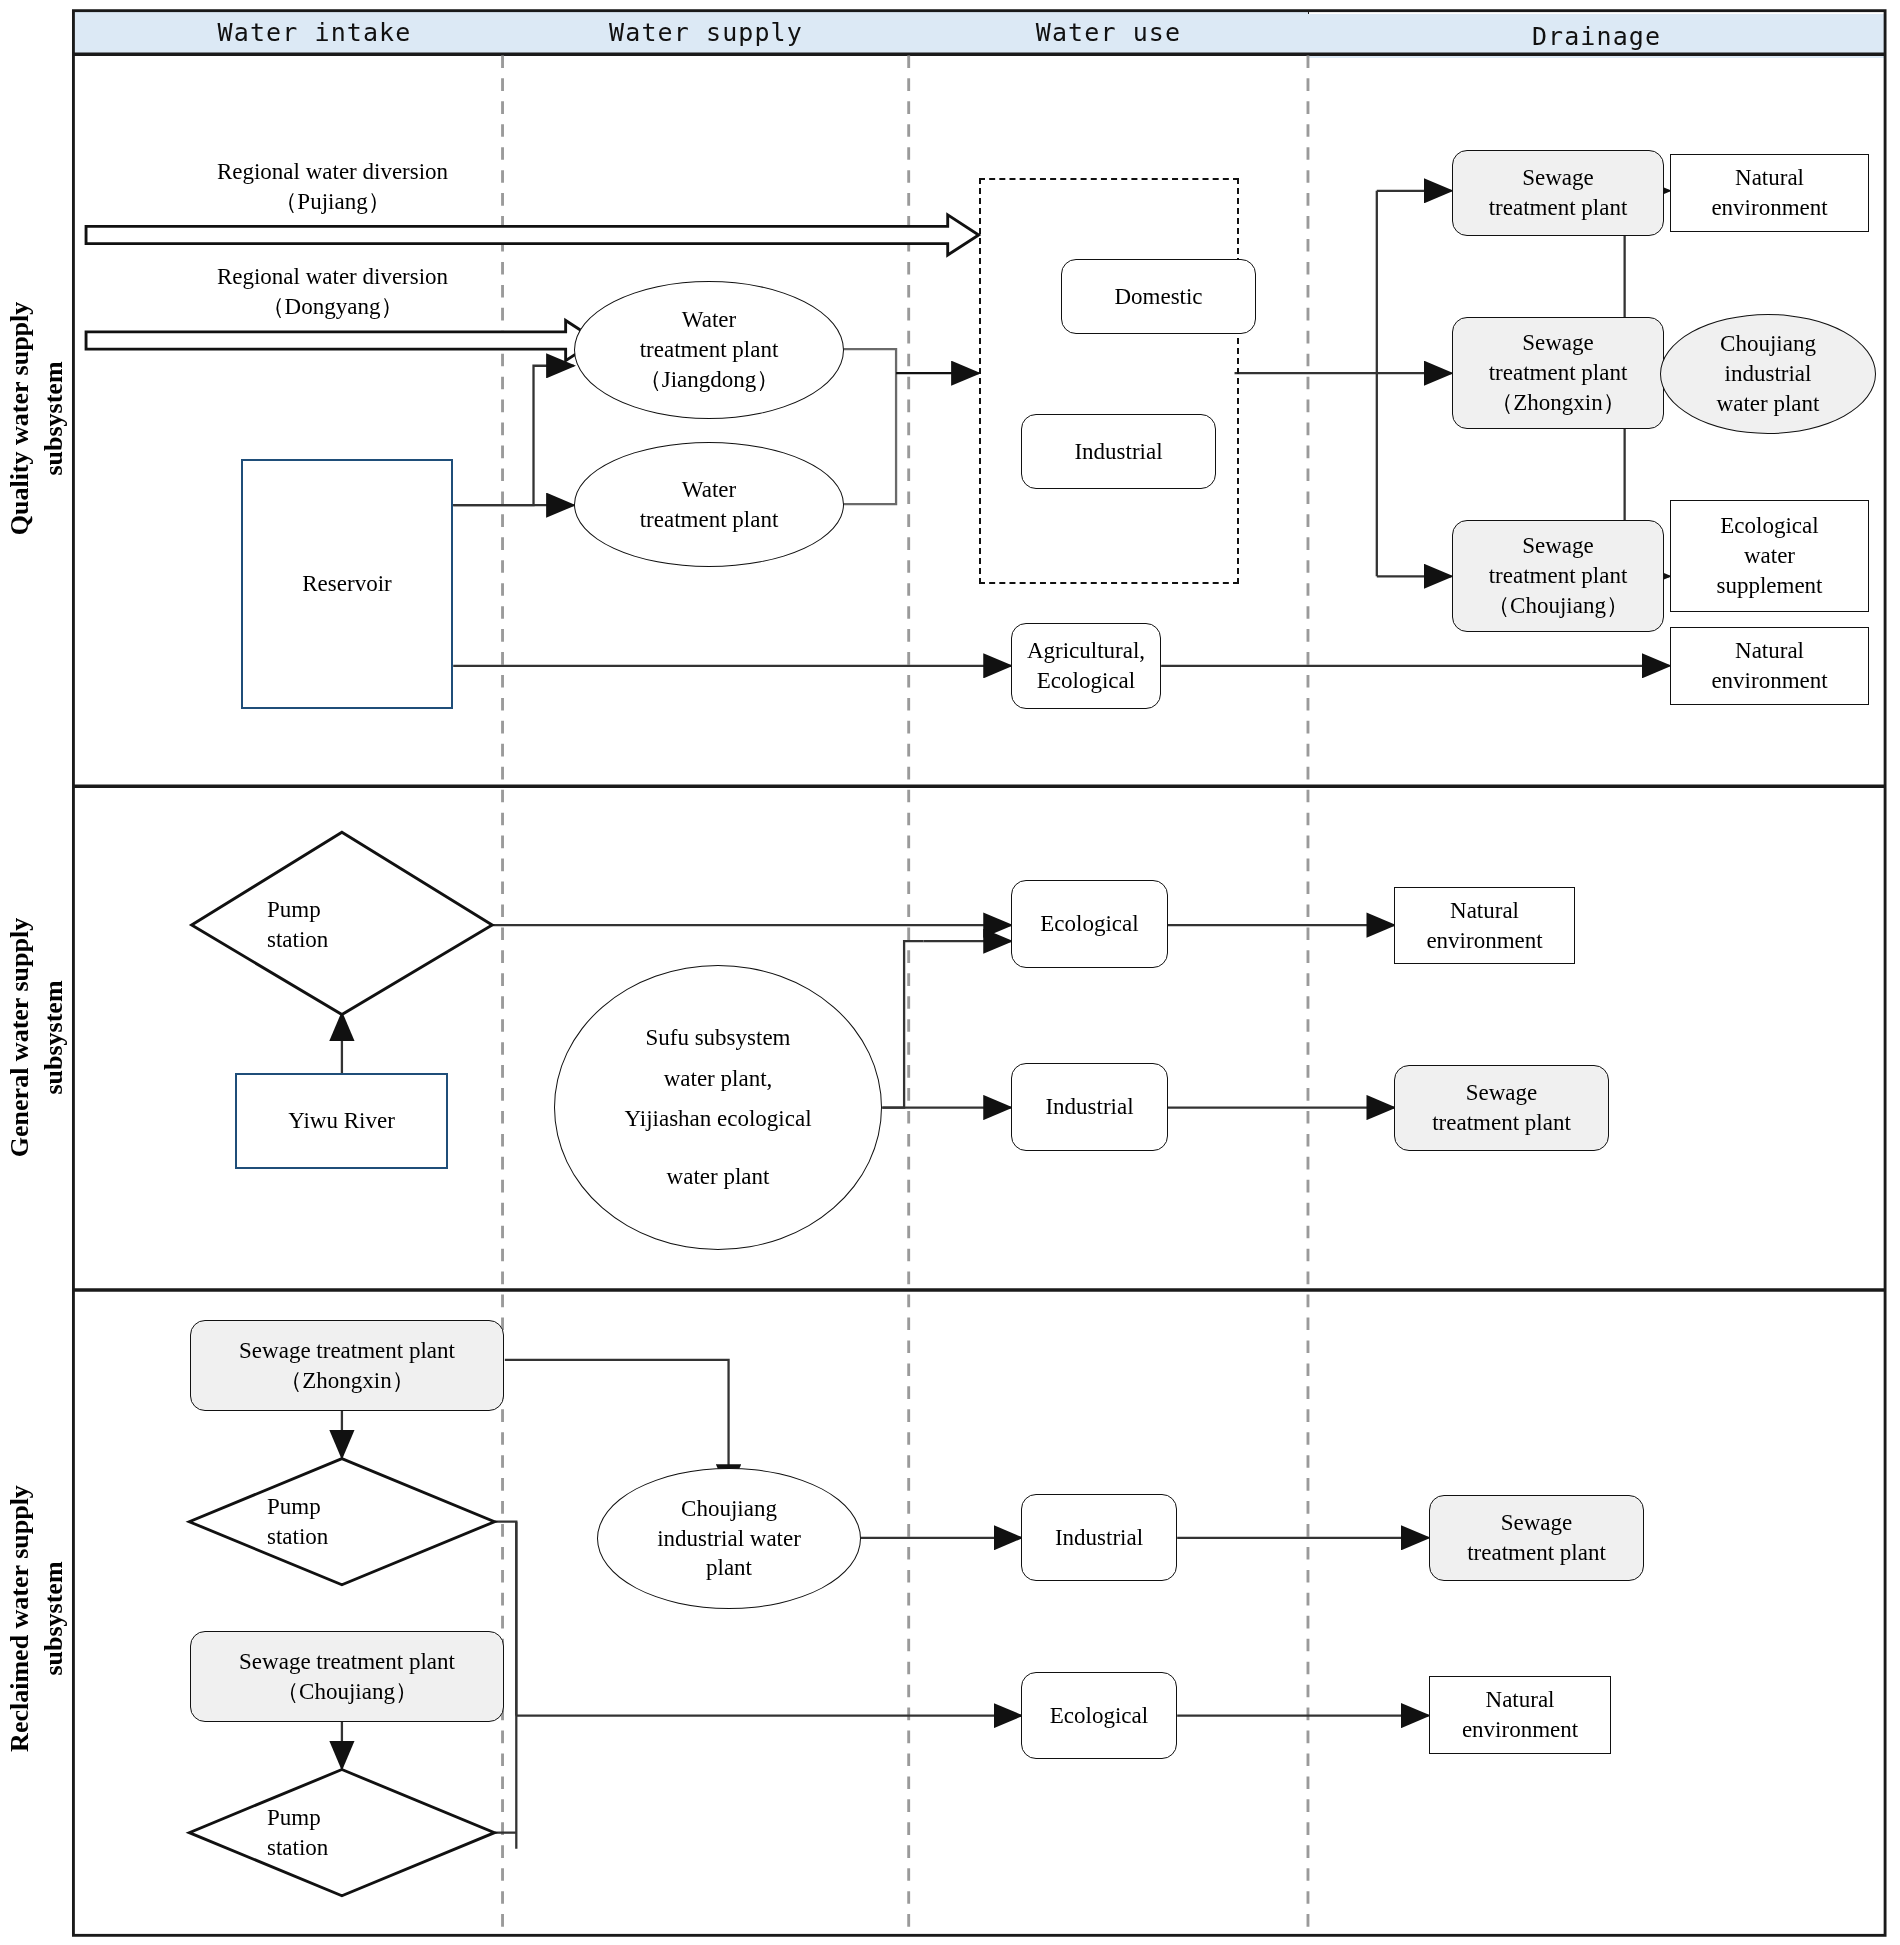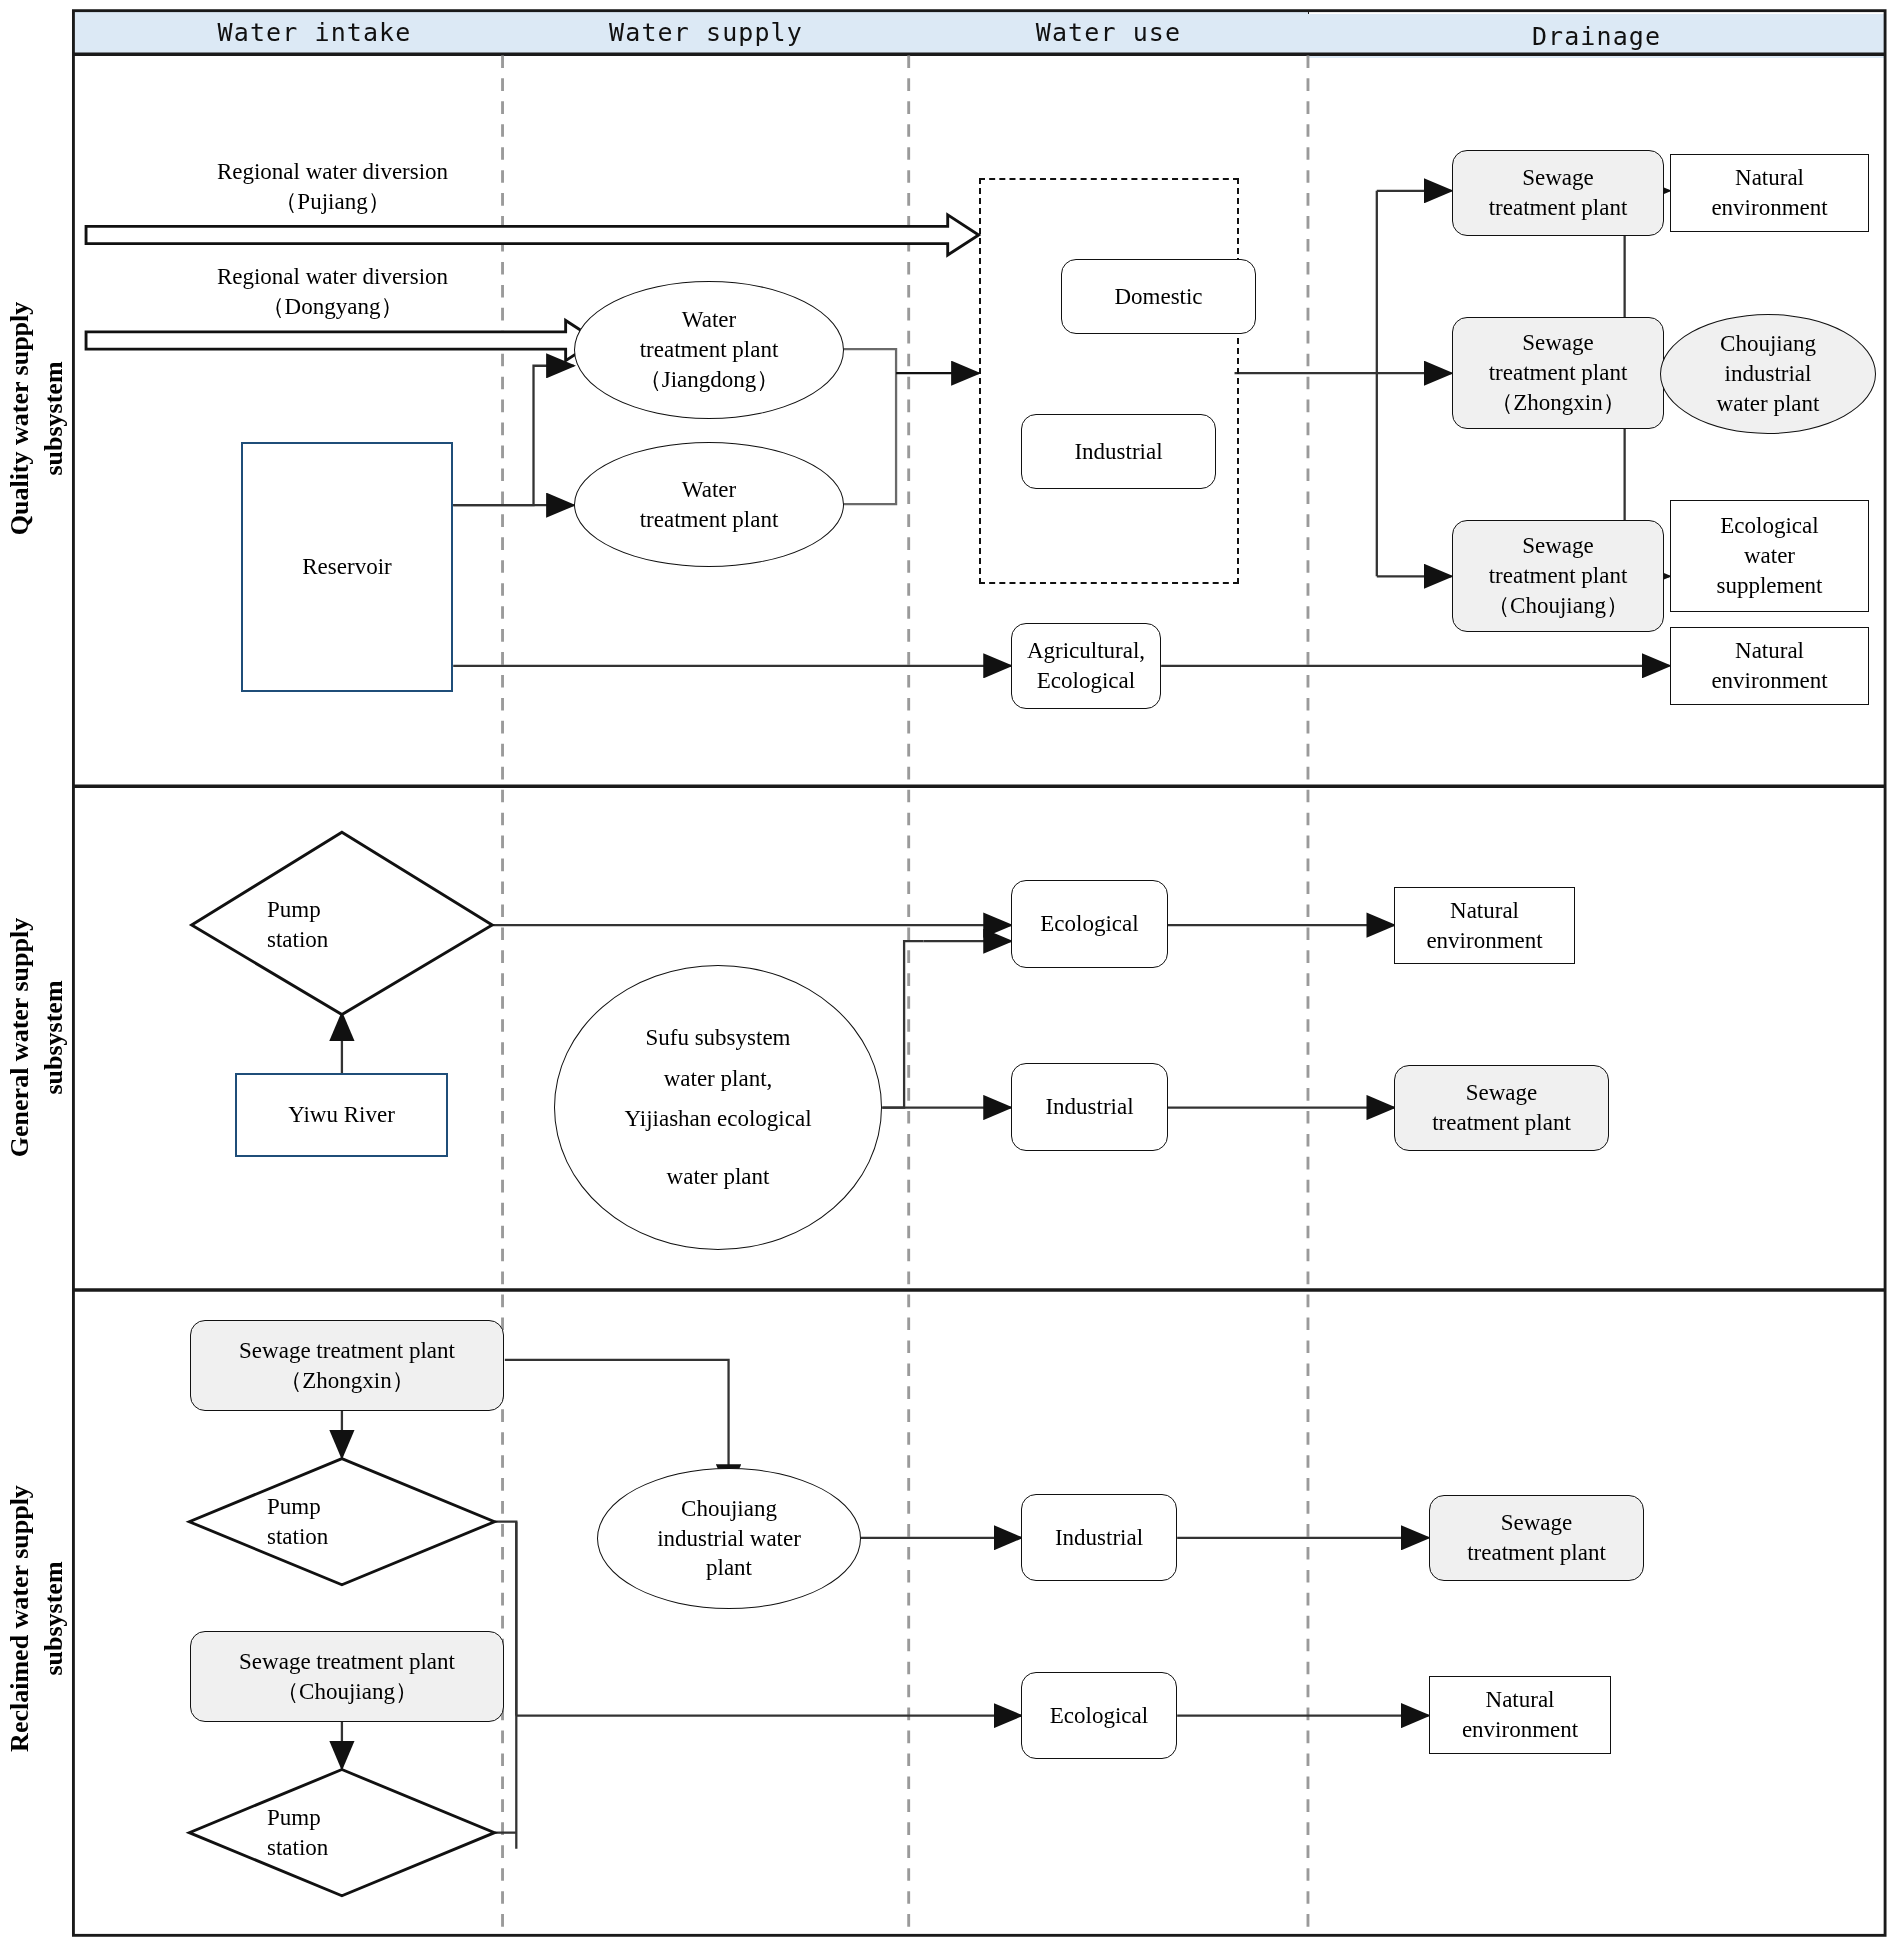--- a/index.html
+++ b/index.html
@@ -161,21 +161,21 @@
   <div class="node" style="left:172px;top:155px;width:321px;height:63px;flex-direction:column;">
     <div>Regional water diversion</div>
     <div>（Pujiang）</div>
   </div>
 
   <div class="node" style="left:172px;top:260px;width:321px;height:63px;flex-direction:column;">
     <div>Regional water diversion</div>
     <div>（Dongyang）</div>
   </div>
 
-  <div class="node rect-blue" style="left:241px;top:442px;width:212px;height:250px;">
+  <div class="node rect-blue" style="left:241px;top:459px;width:212px;height:250px;">
     <span>Reservoir</span>
   </div>
 
   <div class="node ell" style="left:574px;top:281px;width:270px;height:138px;flex-direction:column;">
     <div>Water</div>
     <div>treatment plant</div>
     <div>（Jiangdong）</div>
   </div>
 
   <div class="node ell" style="left:574px;top:442px;width:270px;height:125px;flex-direction:column;">
@@ -238,21 +238,21 @@
   </div>
 
   <svg class="layer" viewBox="0 0 3312 3391">
     <polygon points="596,1450 858,1612 596,1768 334,1612" fill="#fff" stroke="#111" stroke-width="5"></polygon>
   </svg>
   <div class="diamond-lbl" style="left:267px;top:890px;width:149px;height:69px;flex-direction:column;">
     <div>Pump</div>
     <div>station</div>
   </div>
 
-  <div class="node rect-blue" style="left:235px;top:1073px;width:213px;height:84px;">
+  <div class="node rect-blue" style="left:235px;top:1073px;width:213px;height:96px;">
     <span>Yiwu River</span>
   </div>
 
   <div class="node ell" style="left:554px;top:965px;width:328px;height:285px;flex-direction:column;">
     <div style="margin-bottom:10.3px;">Sufu subsystem</div>
     <div style="margin-bottom:10.3px;">water plant,</div>
     <div style="margin-bottom:28px;text-align:right;">Yijiashan ecological</div>
     <div>water plant</div>
   </div>
 

